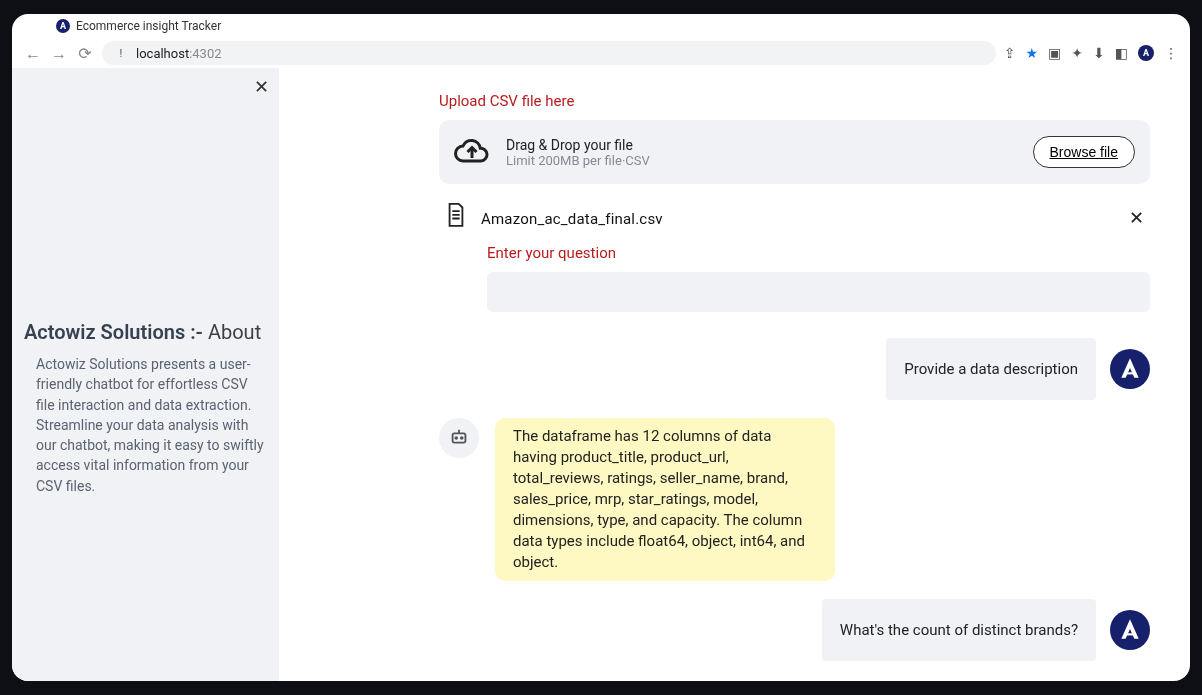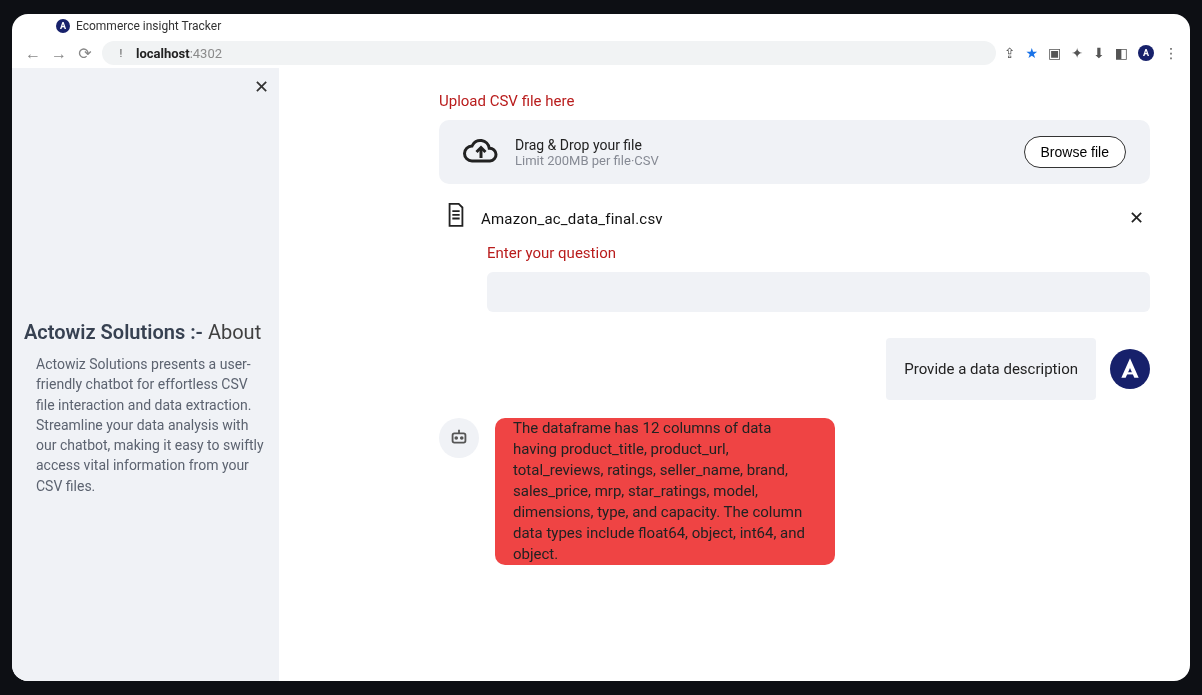--- a/index.html
+++ b/index.html
@@ -55,21 +55,21 @@
   .addr-bar {
     flex: 1;
     height: 24px;
     background: #f1f3f4;
     border-radius: 14px;
     display: flex;
     align-items: center;
     padding: 0 10px;
     font-size: 13px;
   }
-  .addr-host { color: #222; font-weight: bold; }
+  .addr-host { color: #222; }
   .addr-port { color: #8a8a8a; }
   .right-icons { display: flex; align-items: center; gap: 10px; color: #555; }
   .right-icons span { cursor: pointer; }
   .ext-logo {
     width: 16px; height: 16px; border-radius: 50%;
     background: #17216b; color: #fff; font-size: 9px; font-weight: 700;
     display: flex; align-items: center; justify-content: center;
   }
 
   .content-area {
@@ -119,41 +119,42 @@
     letter-spacing: -0.5px;
   }
   .section-label {
     font-size: 15px;
     color: #b91c1c;
     margin-bottom: 10px;
   }
   .upload-box {
     background: #f0f2f6;
     border-radius: 10px;
-    padding: 14px 24px;
+    padding: 14px 15px;
     display: flex;
     align-items: center;
     gap: 16px;
     margin-bottom: 16px;
   }
   .cloud-icon {
     width: 36px; height: 36px;
     color: #222;
     display: flex; align-items: center; justify-content: center;
   }
   .upload-texts { flex: 1; }
   .upload-primary { font-size: 14px; color: #222; }
   .upload-secondary { font-size: 13px; color: #868a94; }
   .browse-btn {
     border: 1px solid #333;
     background: #fff;
     border-radius: 16px;
     padding: 7px 16px;
     font-size: 14px;
     cursor: pointer;
+    text-decoration: underline;
   }
   .file-row {
     display: flex;
     align-items: flex-end;
     gap: 14px;
     padding: 2px 6px 14px 6px;
   }
   .file-icon { width: 22px; height: 26px; color: #222; }
   .file-name { flex: 1; font-size: 15px; color: #111; letter-spacing: 0.2px; }
   .file-remove { font-size: 18px; color: #222; cursor: pointer; }
@@ -202,23 +203,23 @@
     align-items: flex-start;
     gap: 16px;
   }
   .avatar-bot {
     width: 40px; height: 40px; border-radius: 50%;
     background: #f0f2f6;
     display: flex; align-items: center; justify-content: center;
   }
   .avatar-bot svg { width: 22px; height: 22px; }
   .bubble-bot {
-    background: #ef4444;
+    background: #fef9c3;
     border-radius: 10px;
-    padding: 0 18px;
+    padding: 8px 18px;
     font-size: 15px;
     color: #222;
     line-height: 1.4;
     max-width: 340px;
   }
 </style>
 </head>
 <body>
 
 <div class="browser-window">
@@ -315,18 +316,27 @@
             <svg viewBox="0 0 24 24" fill="none" stroke="#555" stroke-width="2">
               <rect x="5" y="7" width="14" height="10" rx="2"></rect>
                 <circle cx="9" cy="12" r="1"></circle>
                 <circle cx="15" cy="12" r="1"></circle>
                 <path d="M12 3v4"></path>
             </svg>
           </div>
           <div class="bubble-bot">The dataframe has 12 columns of data having product_title, product_url, total_reviews, ratings, seller_name, brand, sales_price, mrp, star_ratings, model, dimensions, type, and capacity. The column data types include float64, object, int64, and object.</div>
         </div>
 
+        <div class="row-user">
+          <div class="bubble-user">What's the count of distinct brands?</div>
+          <div class="avatar-user">
+            <svg viewBox="0 0 24 24">
+                <path fill="#fff" d="M12 2 L4 20 H8 L12 11 L16 20 H20 Z"></path>
+                <rect x="9" y="15" width="6" height="2" fill="#fff"></rect>
+              </svg>
+          </div>
+        </div>
 
       </div>
 
     </main>
   </div>
 </div>
 
 </body></html>

